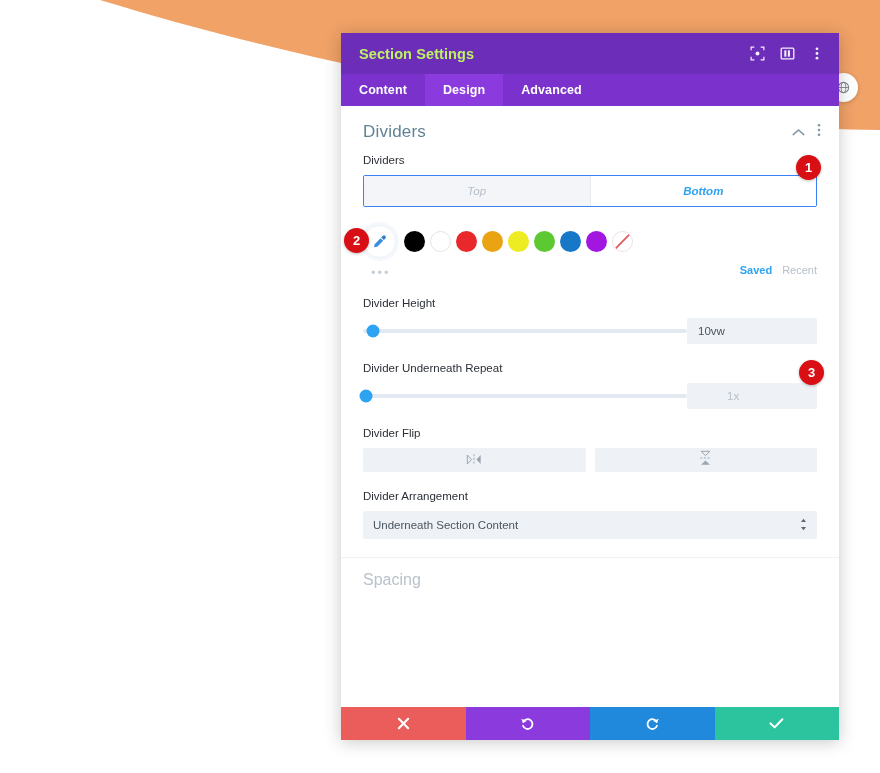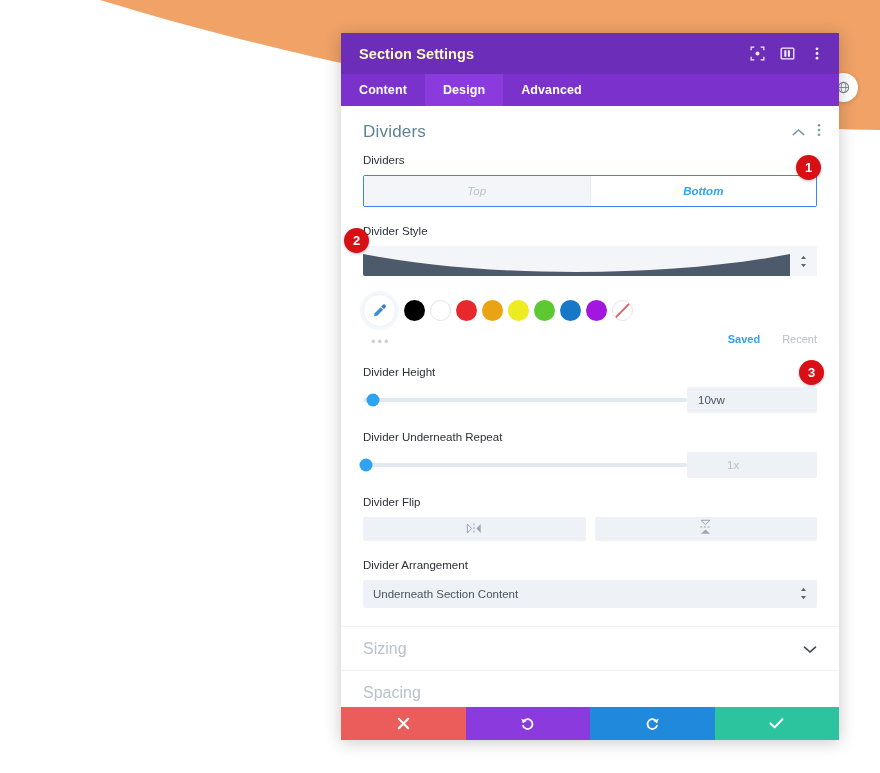--- a/index.html
+++ b/index.html
@@ -55,21 +55,21 @@
   
   .modal-header {
     height: 41px;
     background: #6c2eb9;
     display: flex;
     align-items: center;
     padding: 0 14px 0 18px;
     flex: none;
   }
   .modal-title {
-    color: #fef9c3;
+    color: #bef264;
     font-size: 14.5px;
     font-weight: bold;
     letter-spacing: .1px;
     flex: 1;
   }
   .hdr-icons { display: flex; align-items: center; gap: 14px; }
   .hdr-icon {
     width: 16px; height: 16px;
     display: flex; align-items: center; justify-content: center;
     opacity: .92;
@@ -193,21 +193,21 @@
     font-size: 13px;
     letter-spacing: 2px;
     line-height: 1;
   }
   .swatch-foot {
     display: flex;
     align-items: center;
     justify-content: space-between;
     margin-top: 2px;
   }
-  .saved-recent { display: flex; gap: 22px; font-size: 11px; }
+  .saved-recent { display: flex; gap: 10px; font-size: 11px; }
   .lbl-saved { color: #2ea3f2; font-weight: bold; }
   .lbl-recent { color: #b6bfc9; }
 
   
   .slider-row { display: flex; align-items: center; gap: 0; }
   .slider-track {
     position: relative;
     height: 4px;
     background: #e3e9f1;
     border-radius: 2px;
@@ -373,36 +373,20 @@
       </div>
 
       <div class="field">
         <div class="field-label">Dividers</div>
         <div class="toggle-row">
           <div class="toggle-opt">Top</div>
           <div class="toggle-opt active">Bottom</div>
         </div>
       </div>
 
-      <div class="field">
-        <div class="field-label">Divider Style</div>
-        <div class="style-select">
-          <div class="style-preview">
-            <svg viewBox="0 0 420 30" preserveAspectRatio="none">
-              <path d="M0,8 C 120,32 300,32 420,8 L420,30 L0,30 Z" fill="#4c5a6b"></path>
-            </svg>
-          </div>
-          <div class="style-arrows">
-            <svg width="7" height="13" viewBox="0 0 7 13">
-              <path d="M3.5,0.8 L6,4 L1,4 Z" fill="#5b6775"></path>
-              <path d="M3.5,12.2 L6,9 L1,9 Z" fill="#5b6775"></path>
-            </svg>
-          </div>
-        </div>
-      </div>
 
       <div class="field">
         <div class="swatch-row">
           <div class="eyedrop">
             <svg width="15" height="15" viewBox="0 0 16 16">
               <path d="M11.6,1.9 a2,2 0 0 1 2.8,2.8 L12.6,6.5 L9.8,3.7 Z" fill="#2f7dd1"></path>
               <path d="M9.1,4.4 L11.9,7.2 L5.6,13.5 L2.2,14.2 L2.9,10.8 Z" fill="#3d8ce0"></path>
             </svg>
           </div>
           <div class="swatch" style="background:#000000;"></div>
@@ -479,28 +463,20 @@
           <span>
             <svg width="7" height="13" viewBox="0 0 7 13">
               <path d="M3.5,0.8 L6,4 L1,4 Z" fill="#5b6775"></path>
               <path d="M3.5,12.2 L6,9 L1,9 Z" fill="#5b6775"></path>
             </svg>
           </span>
         </div>
       </div>
 
       <div class="collapsed">
-        <div class="title">Sizing</div>
-        <span>
-          <svg width="14" height="9" viewBox="0 0 14 9">
-            <path d="M1.5,2.2 L7,7 L12.5,2.2" fill="none" stroke="#3a4450" stroke-width="1.6" stroke-linecap="round"></path>
-          </svg>
-        </span>
-      </div>
-      <div class="collapsed">
         <div class="title">Spacing</div>
         <span>
           
         </span>
       </div>
 
     </div>
 
   </div>
 

